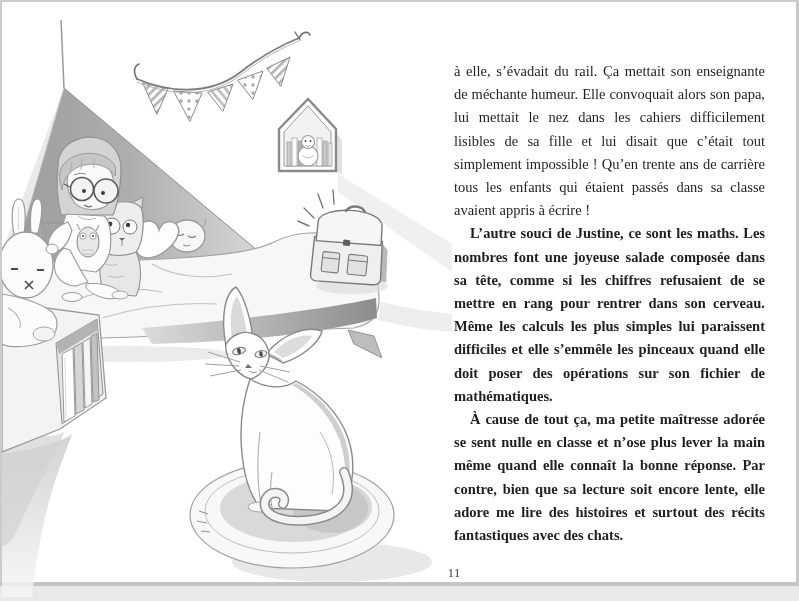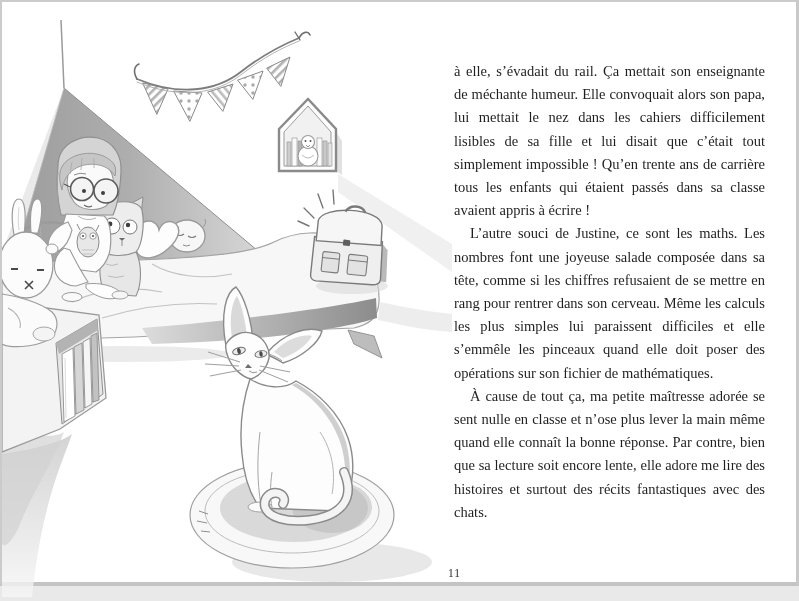--- a/index.html
+++ b/index.html
@@ -15,21 +15,21 @@
   }
   .illustration{
     position:absolute;left:0;top:0;width:450px;height:595px;
   }
   .page-text{
     position:absolute;left:452px;top:58px;width:311px;
     font-size:14.5px;line-height:23.2px;color:#1f1f1f;
     text-align:justify;
   }
   .page-text p{margin:0;padding:0;}
-  .page-text p.indent{text-indent:16px;}
+  .page-text p.indent{text-indent:16px;font-weight:bold;}
   .folio{
     position:absolute;left:446px;top:565px;width:311px;
     text-align:left;font-size:11.5px;color:#2a2a2a;letter-spacing:1px;
   }
 </style>
 </head>
 <body>
 
 <div class="spread">
 

